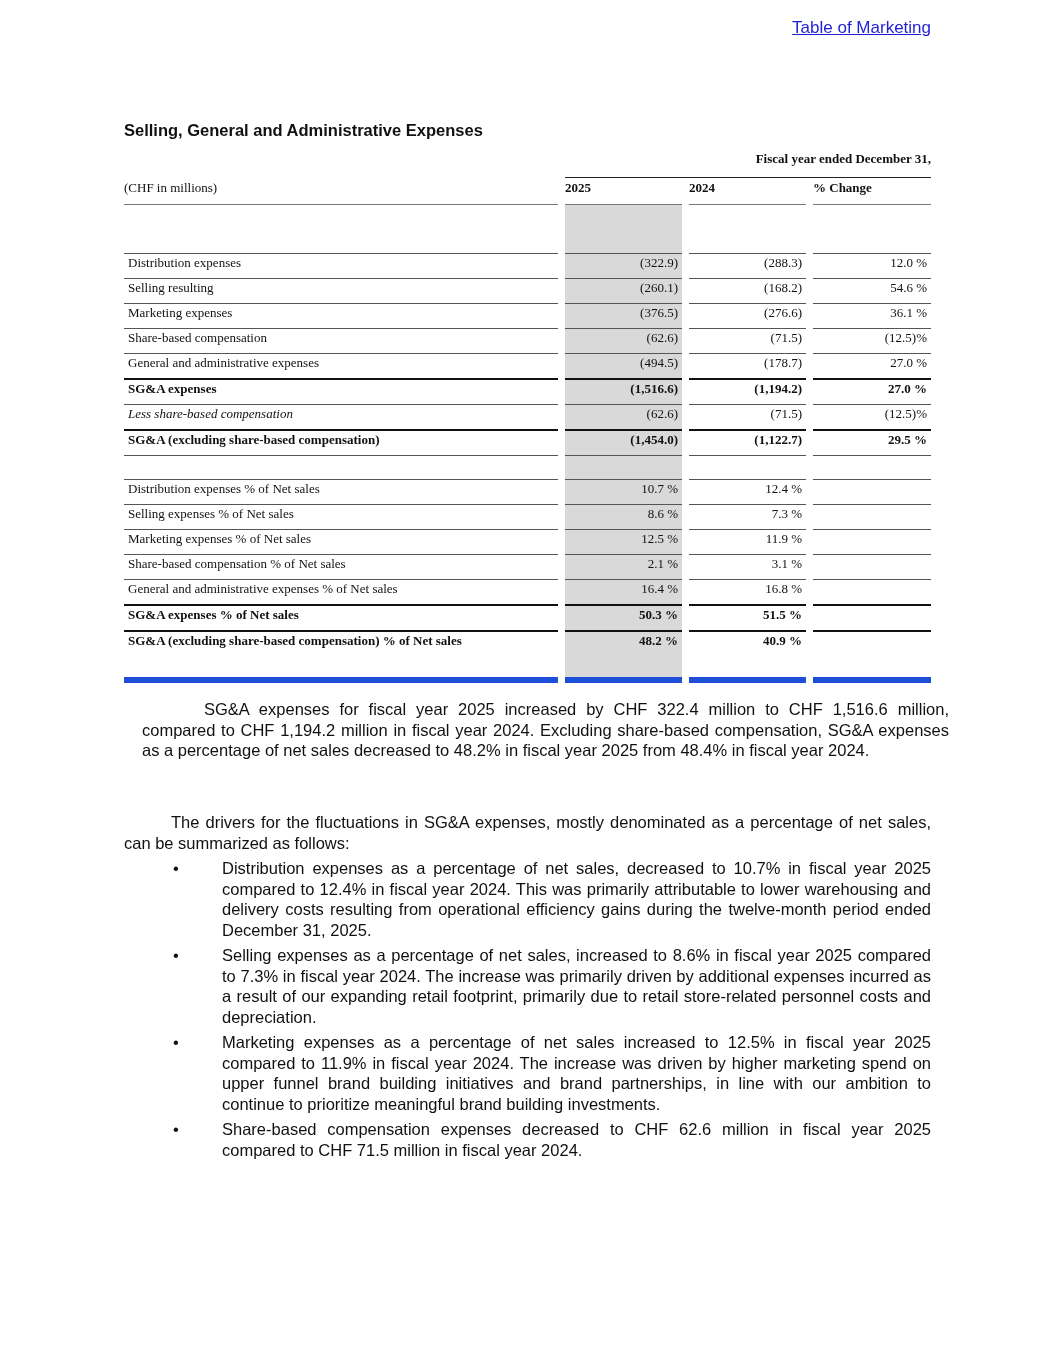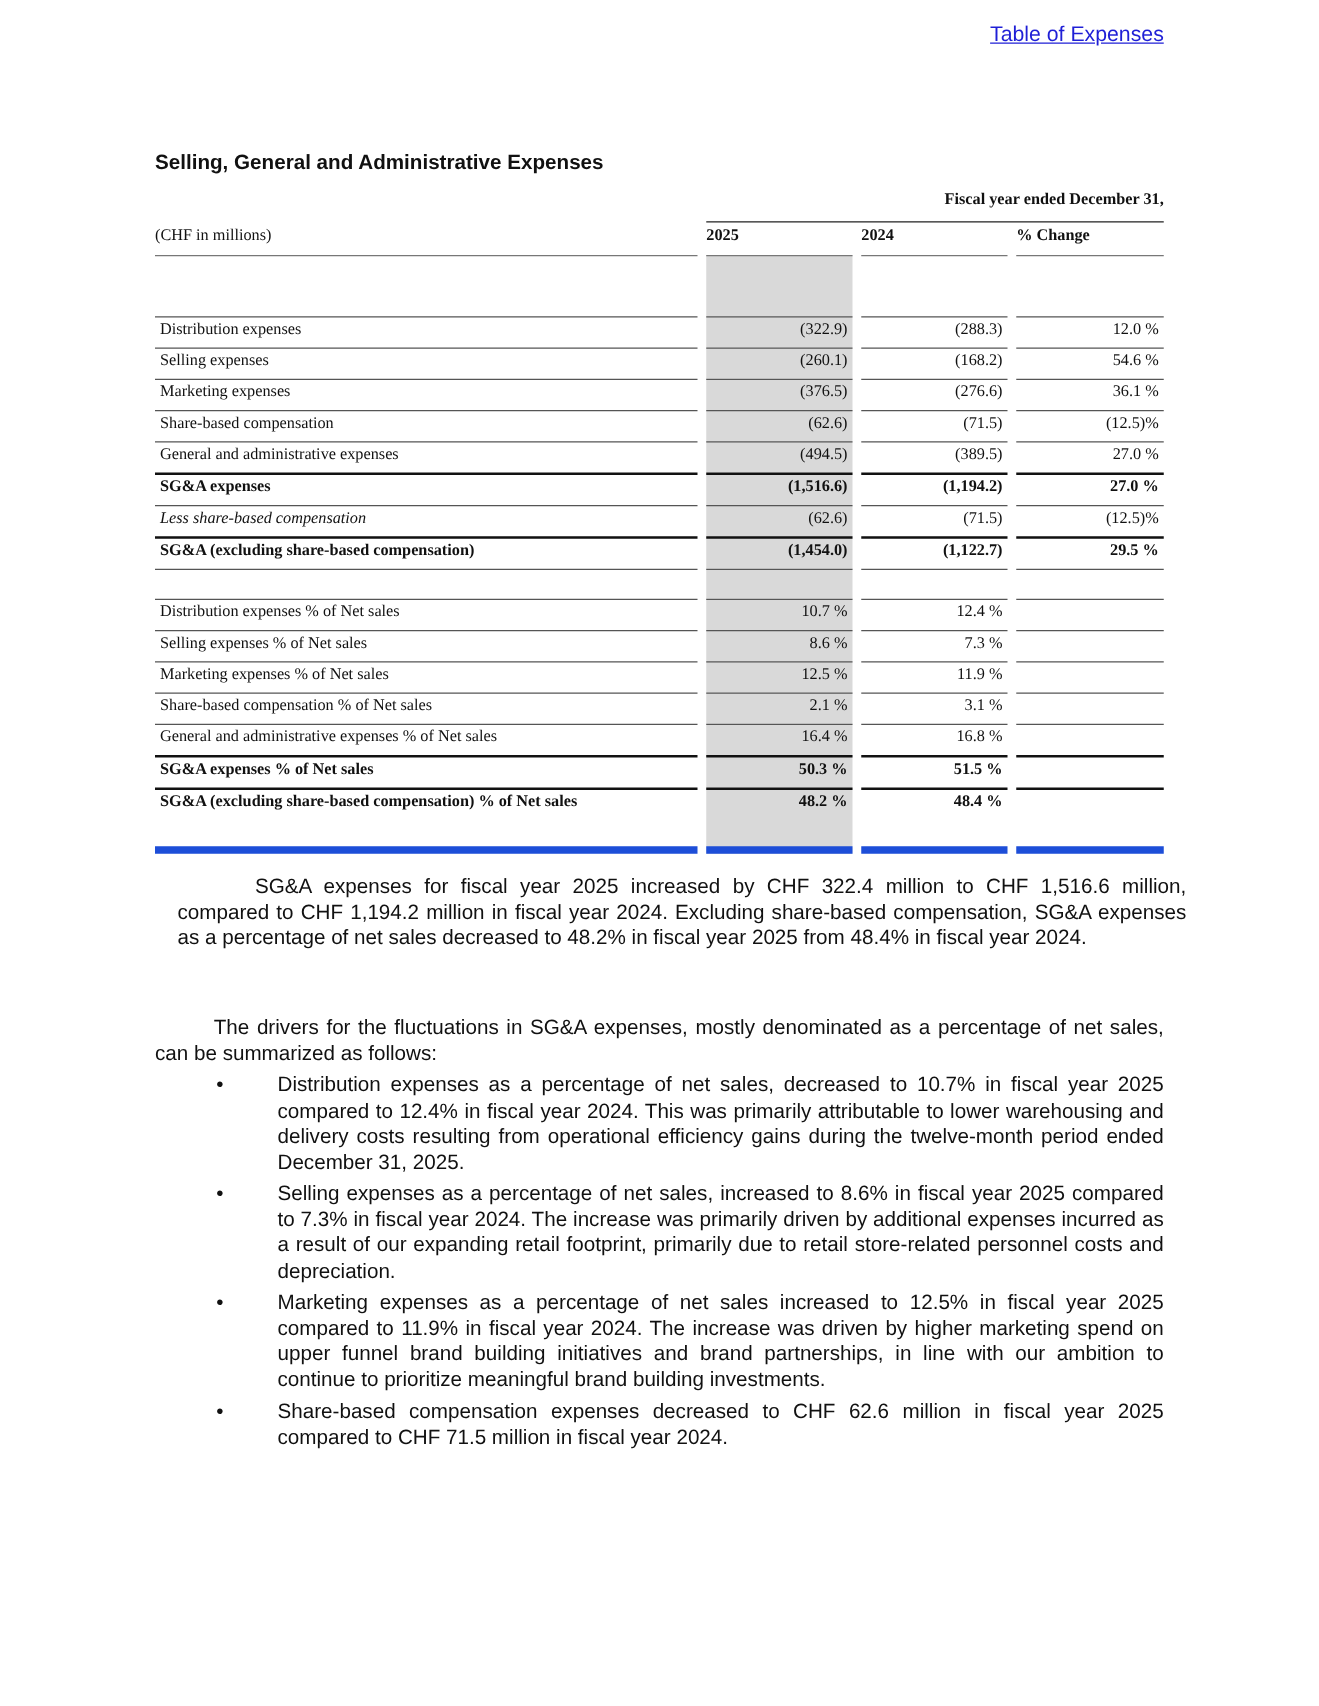--- a/index.html
+++ b/index.html
@@ -57,21 +57,21 @@
   .bullets {
     position: absolute; left: 124px; top: 858px; width: 807px;
     margin: 0; padding: 0; list-style: none; font-size: 16.5px; line-height: 20.5px;
   }
   .bullets li { position: relative; padding-left: 98px; margin-bottom: 5px; text-align: justify; }
   .bullets .dot { position: absolute; left: 49px; top: 0; }
 </style>
 </head>
 <body>
 
-<a class="toc-link">Table of Expenses</a>
+<a class="toc-link">Table of Marketing</a>
 
 <div class="section-title">Selling, General and Administrative Expenses</div>
 
 <table class="fin-table">
   <colgroup>
     <col class="c-label">
       <col class="c-gap">
       <col class="c-2025">
       <col class="c-gap">
       <col class="c-2024">
@@ -107,21 +107,21 @@
       <tr class="row ">
         <td class="cell lbl">Distribution expenses</td>
         <td></td>
         <td class="cell num shade">(322.9)</td>
         <td></td>
         <td class="cell num">(288.3)</td>
         <td></td>
         <td class="cell num">12.0 %</td>
       </tr>
       <tr class="row ">
-        <td class="cell lbl">Selling expenses</td>
+        <td class="cell lbl">Selling resulting</td>
         <td></td>
         <td class="cell num shade">(260.1)</td>
         <td></td>
         <td class="cell num">(168.2)</td>
         <td></td>
         <td class="cell num">54.6 %</td>
       </tr>
       <tr class="row ">
         <td class="cell lbl">Marketing expenses</td>
         <td></td>
@@ -138,21 +138,21 @@
         <td></td>
         <td class="cell num">(71.5)</td>
         <td></td>
         <td class="cell num">(12.5)%</td>
       </tr>
       <tr class="row ">
         <td class="cell lbl">General and administrative expenses</td>
         <td></td>
         <td class="cell num shade">(494.5)</td>
         <td></td>
-        <td class="cell num">(389.5)</td>
+        <td class="cell num">(178.7)</td>
         <td></td>
         <td class="cell num">27.0 %</td>
       </tr>
       <tr class="row bold heavy">
         <td class="cell lbl">SG&amp;A expenses</td>
         <td></td>
         <td class="cell num shade">(1,516.6)</td>
         <td></td>
         <td class="cell num">(1,194.2)</td>
         <td></td>
@@ -241,21 +241,21 @@
         <td></td>
         <td class="cell num">51.5 %</td>
         <td></td>
         <td class="cell num"></td>
       </tr>
       <tr class="row bold heavy tall last">
         <td class="cell lbl">SG&amp;A (excluding share-based compensation) % of Net sales</td>
         <td></td>
         <td class="cell num shade">48.2 %</td>
         <td></td>
-        <td class="cell num">48.4 %</td>
+        <td class="cell num">40.9 %</td>
         <td></td>
         <td class="cell num"></td>
       </tr>
     </tbody>
 </table>
 
 <p class="para p1">SG&amp;A expenses for fiscal year 2025 increased by CHF 322.4 million to CHF 1,516.6 million, compared to CHF 1,194.2 million in fiscal year 2024. Excluding share-based compensation, SG&amp;A expenses as a percentage of net sales decreased to 48.2% in fiscal year 2025 from 48.4% in fiscal year 2024.</p>
 <p class="para p2">The drivers for the fluctuations in SG&amp;A expenses, mostly denominated as a percentage of net sales, can be summarized as follows:</p>
 
 <ul class="bullets">

